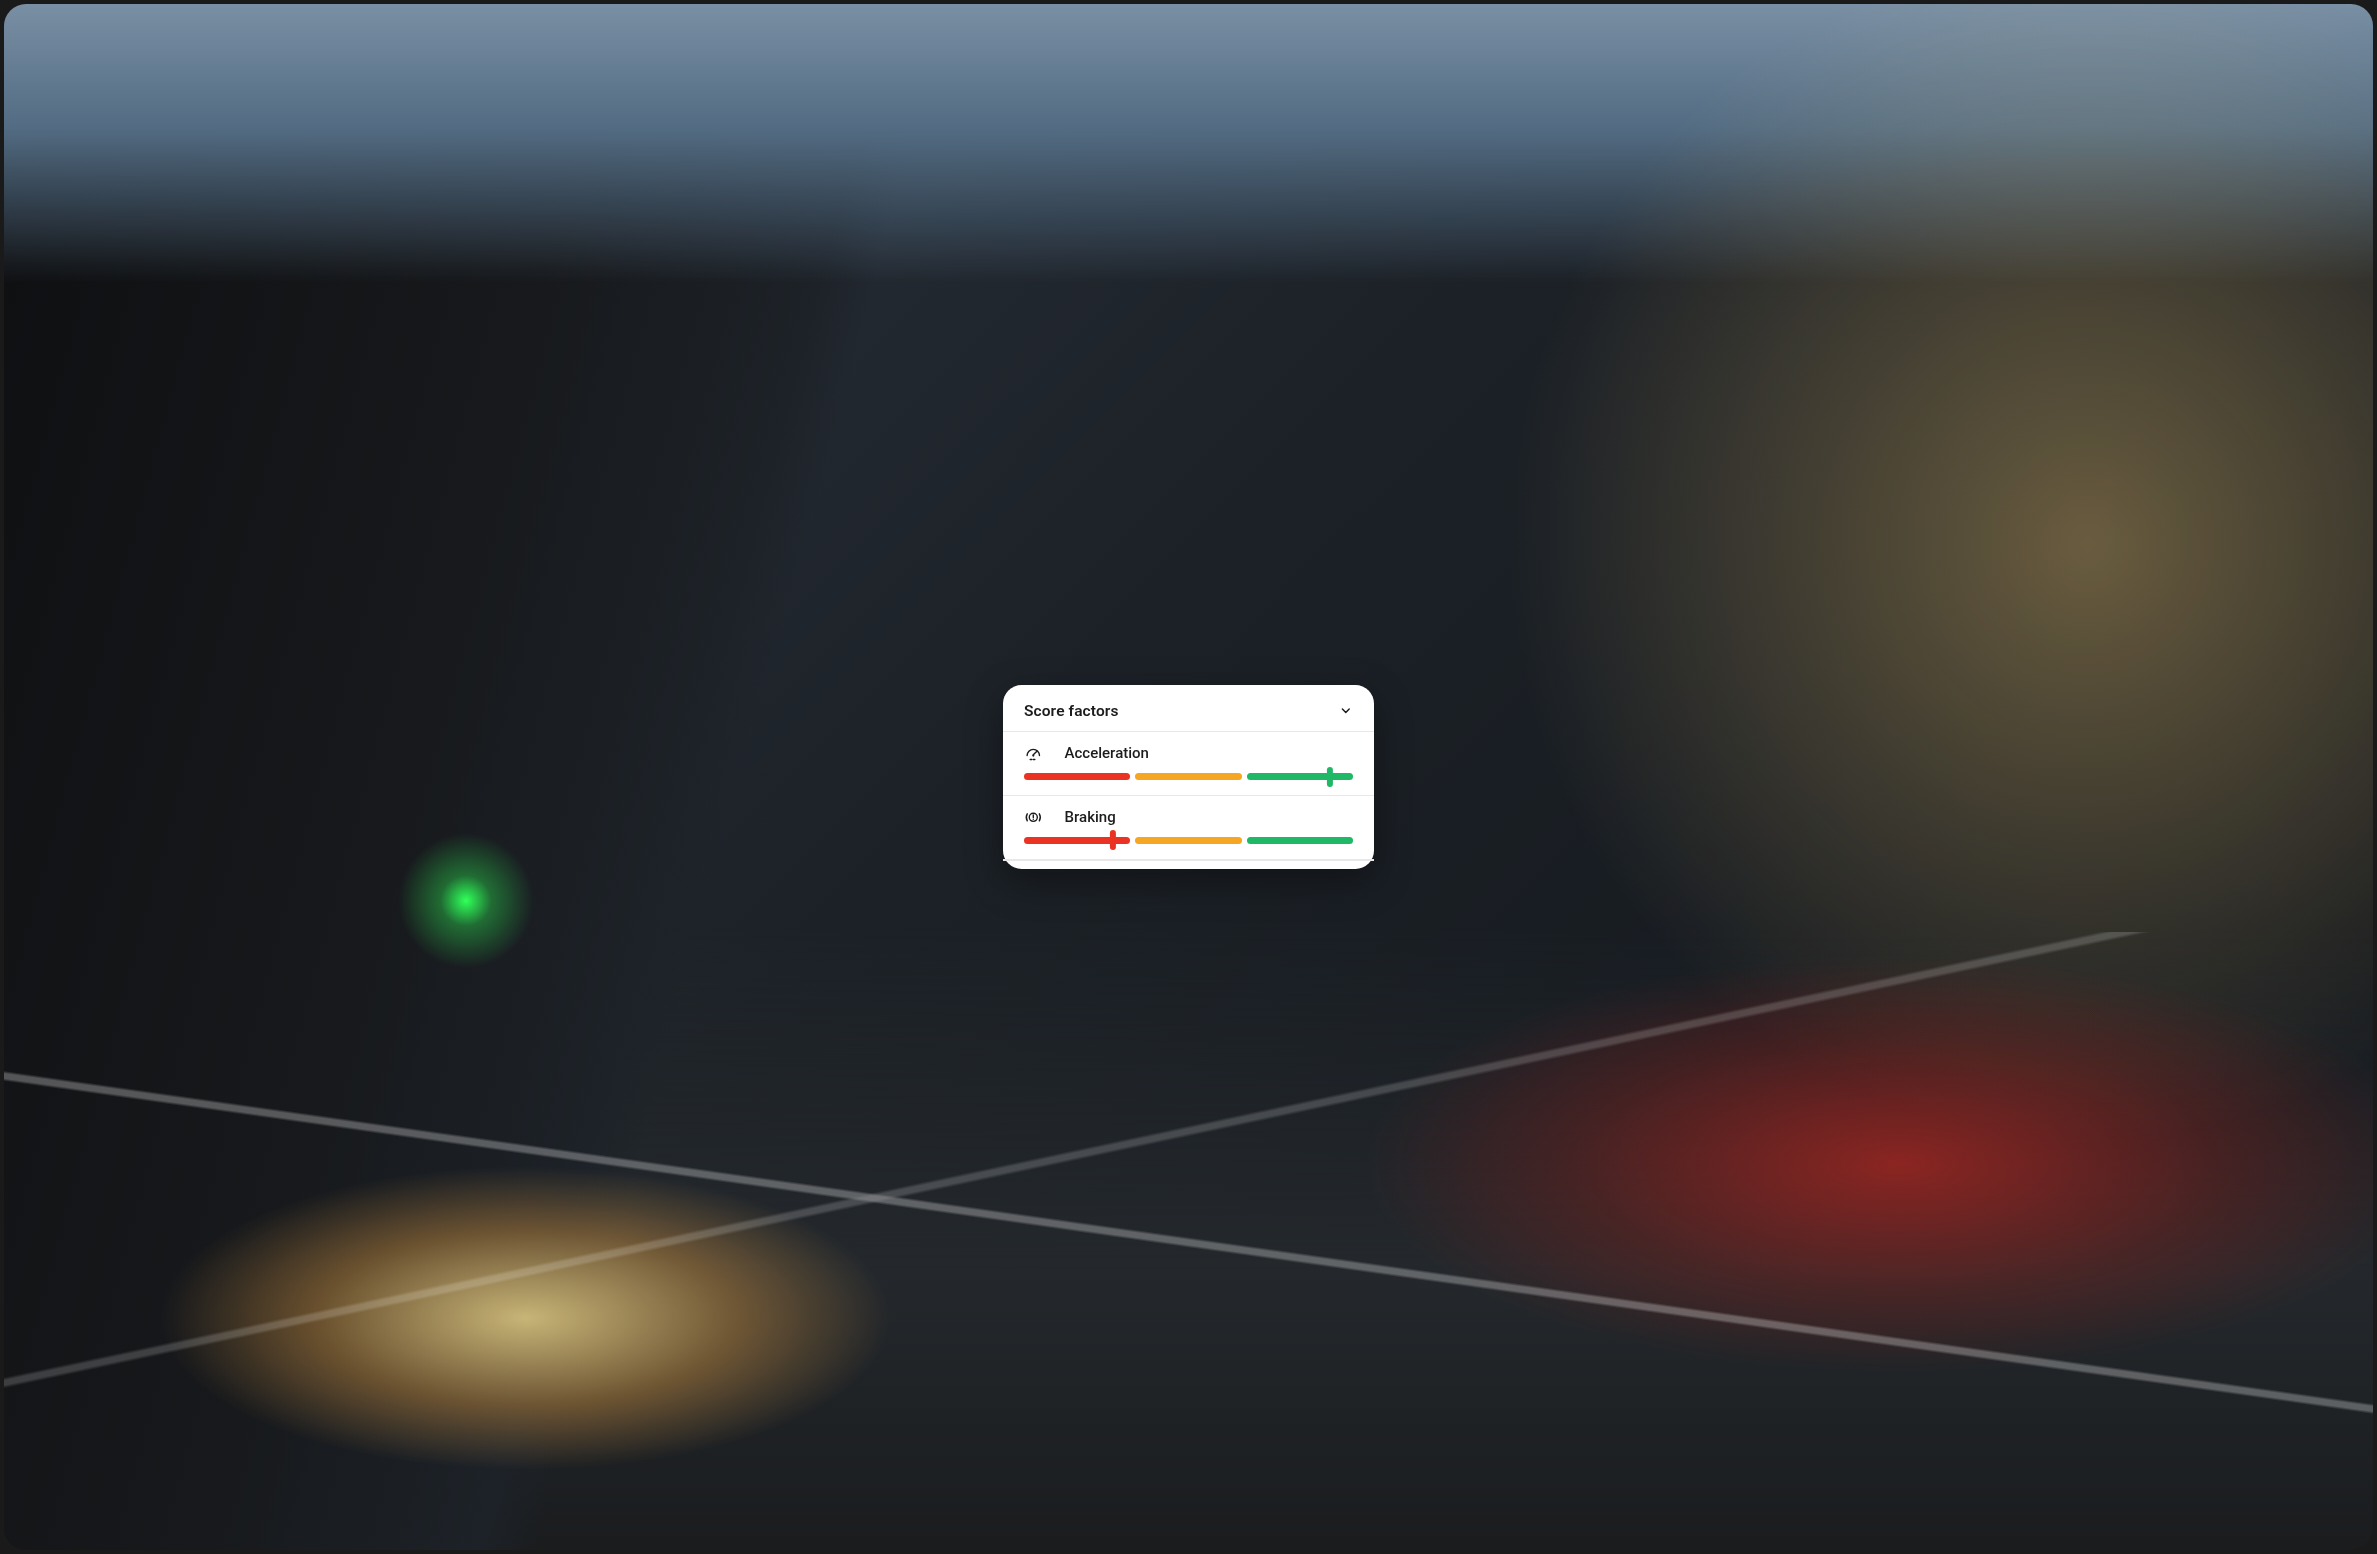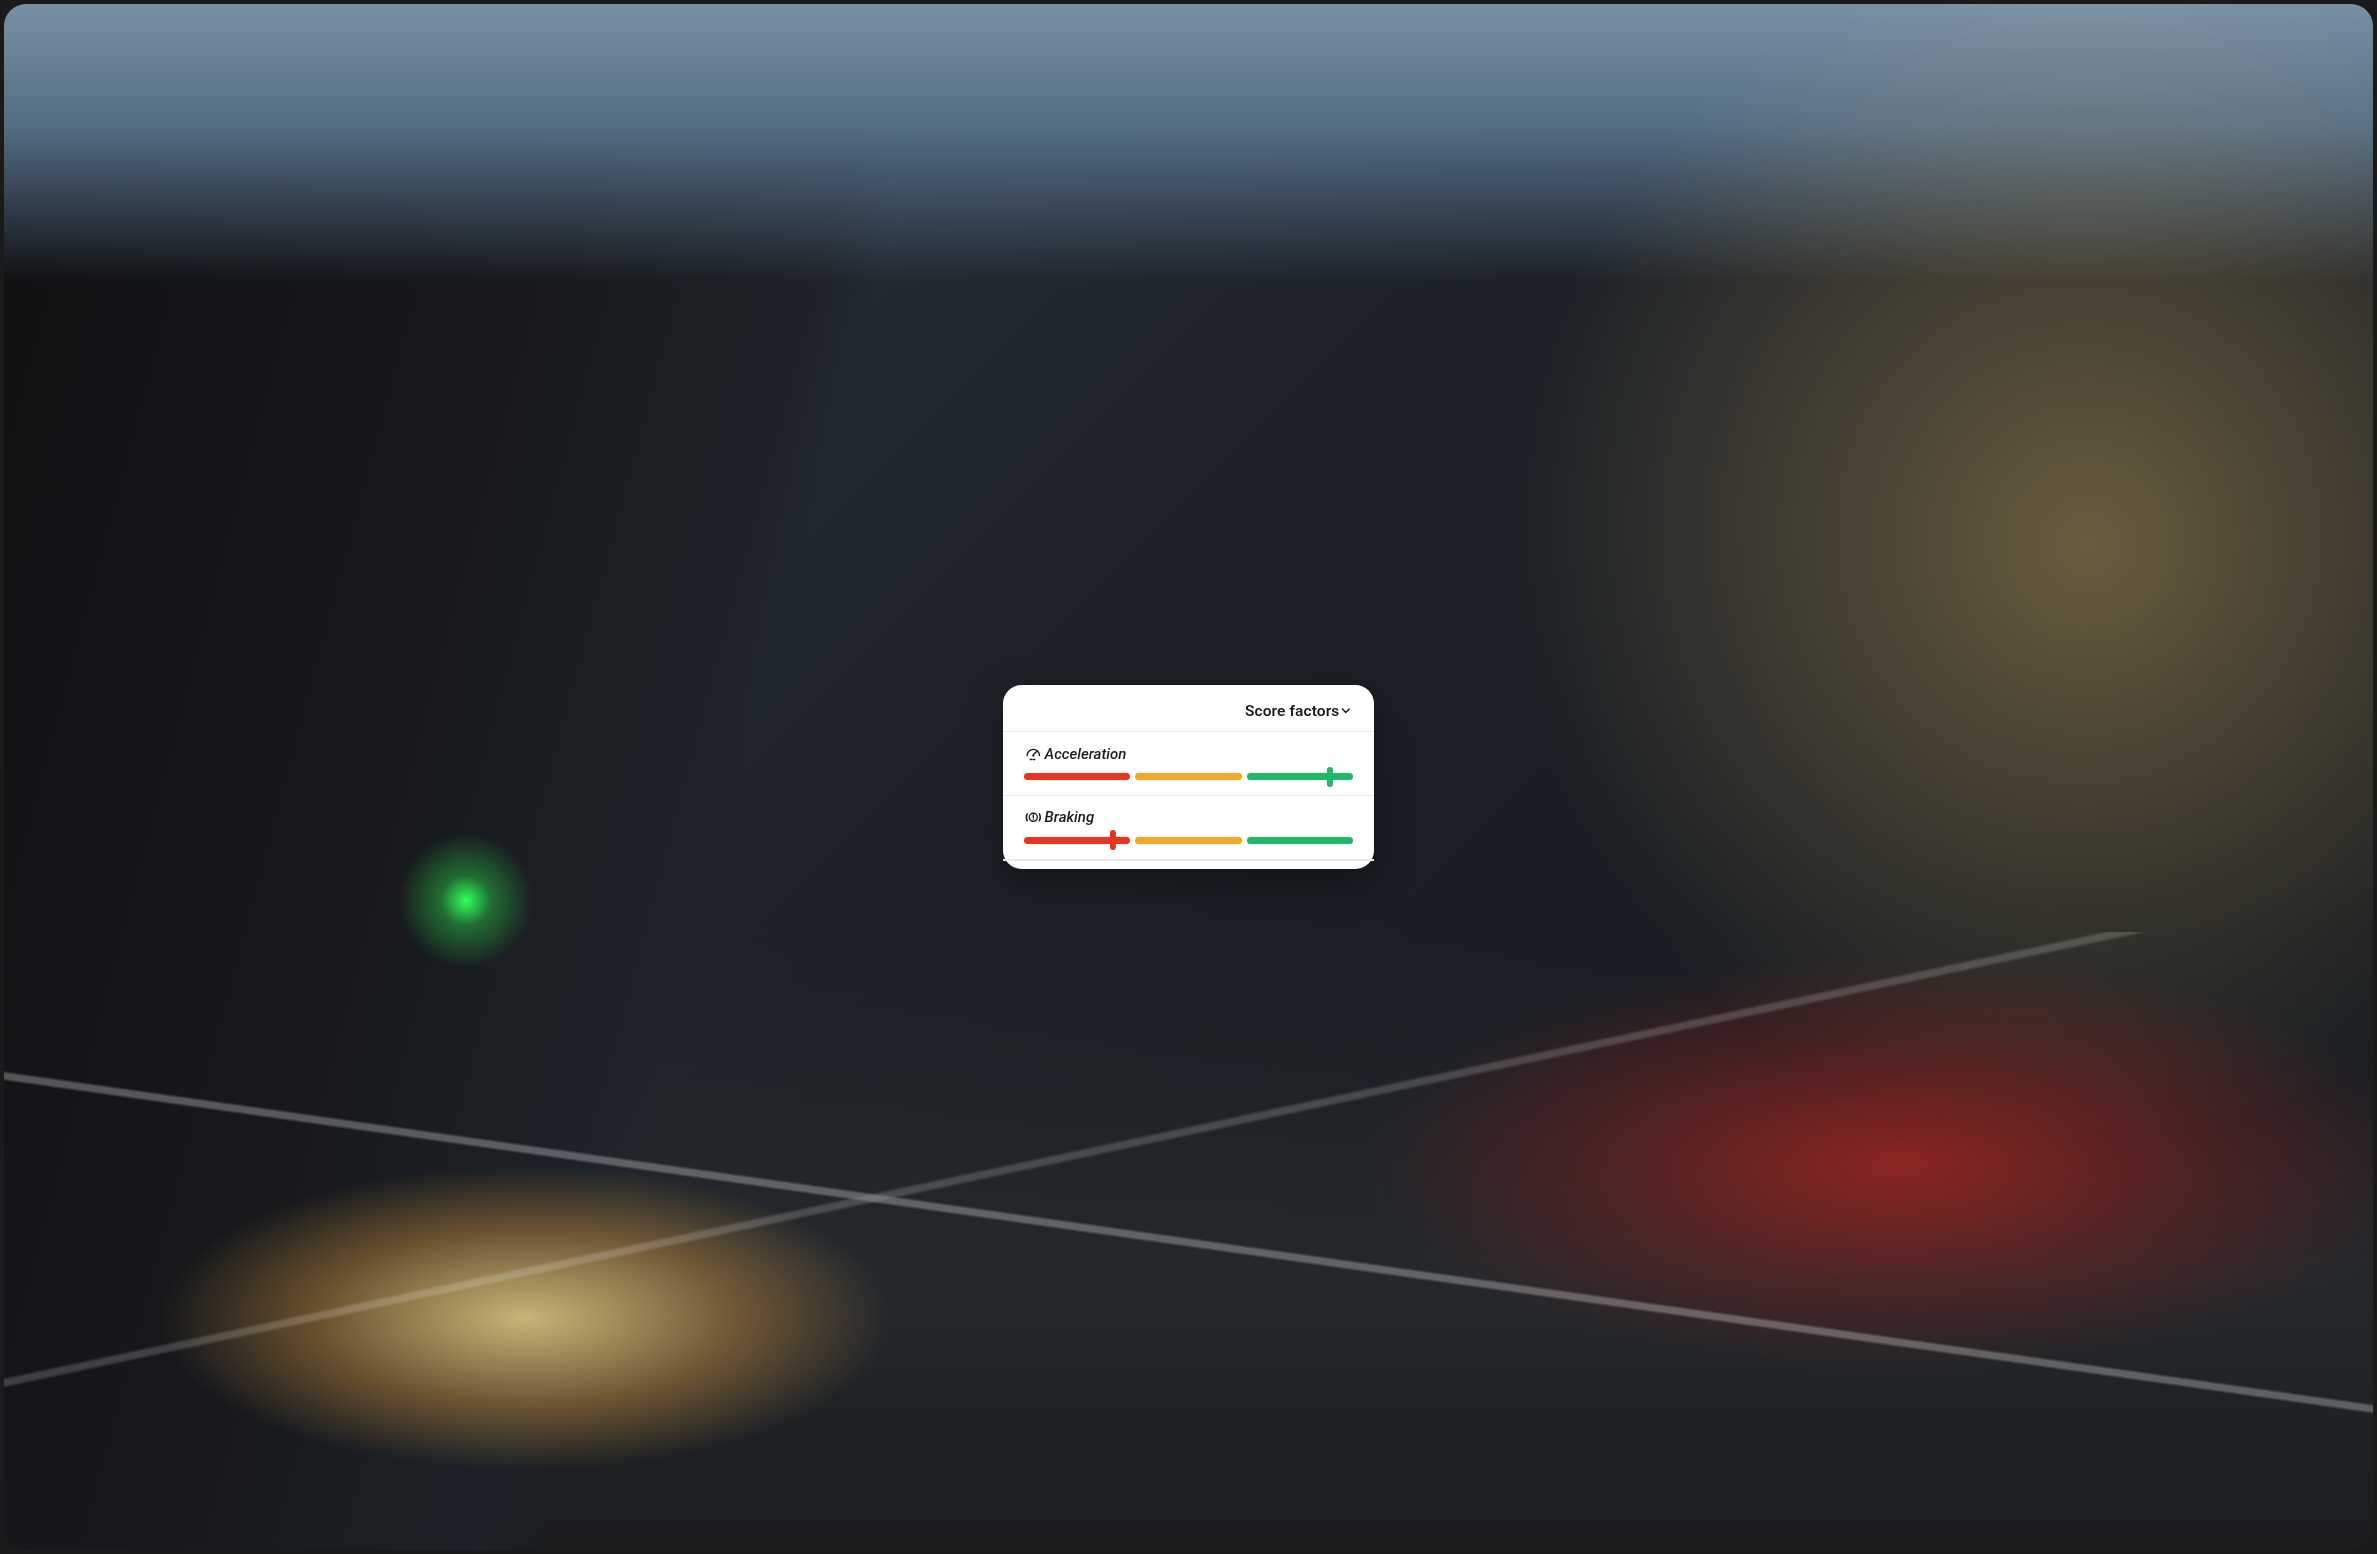--- a/index.html
+++ b/index.html
@@ -57,21 +57,21 @@
     max-width:90vw;
     background:#ffffff;
     border-radius:18.6px;
     box-shadow:0 12.4px 37px rgba(0,0,0,0.35);
     padding:3.7px 0 8.7px;
     z-index:2;
   }
   .card-header{
     display:flex;
     align-items:center;
-    justify-content:flex-end;
+    justify-content:space-between;
     padding:13.6px 21px 11px;
   }
   .card-title{
     font-size:15.5px;
     font-weight:600;
     color:#1c1c1c;
     letter-spacing:0.1px;
   }
   .chevron{
     width:13.6px;height:13.6px;
@@ -82,24 +82,23 @@
     height:0.6px;
     background:#e8e8e8;
   }
 
   .factor{
     padding:12.4px 21px 15px;
   }
   .factor + .divider{}
   .factor-head{
     display:flex;
-    align-items:center;
-    gap:2px;
+    align-items:flex-start;
+    gap:22px;
     margin-bottom:10px;
-    font-style:italic;
   }
   .factor-icon{
     width:18.6px;height:18.6px;
     display:flex;align-items:center;justify-content:center;
     color:#1c1c1c;
     flex:0 0 18.6px;
   }
   .factor-icon svg{width:100%;height:100%;}
   .factor-label{
     font-size:15px;

